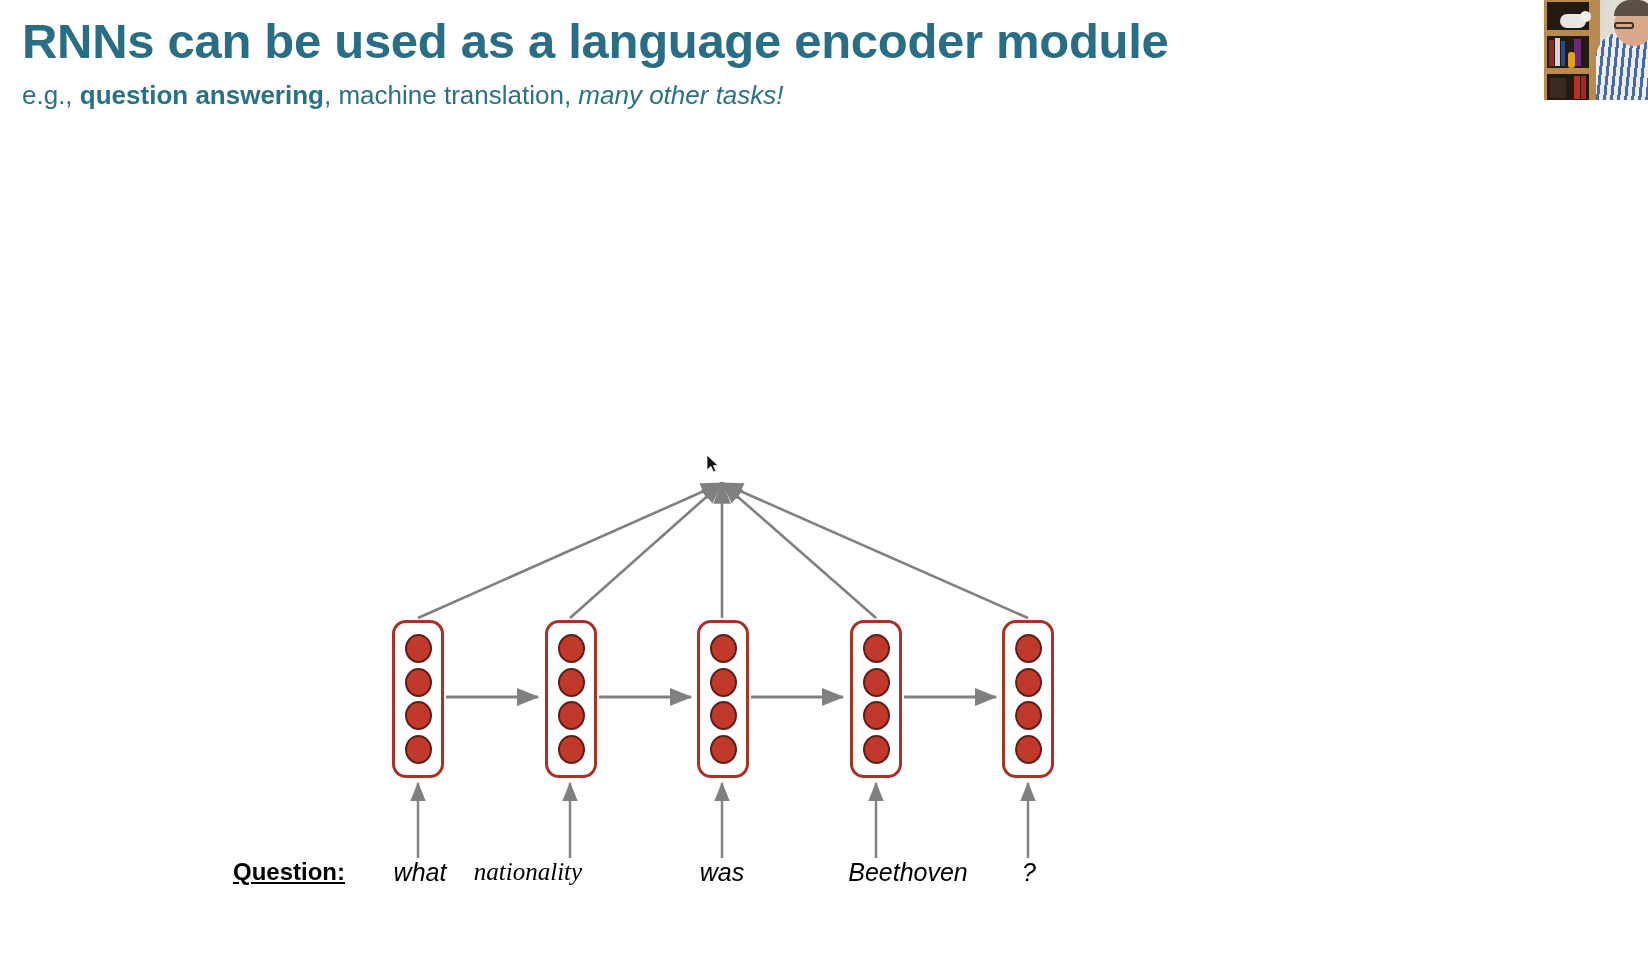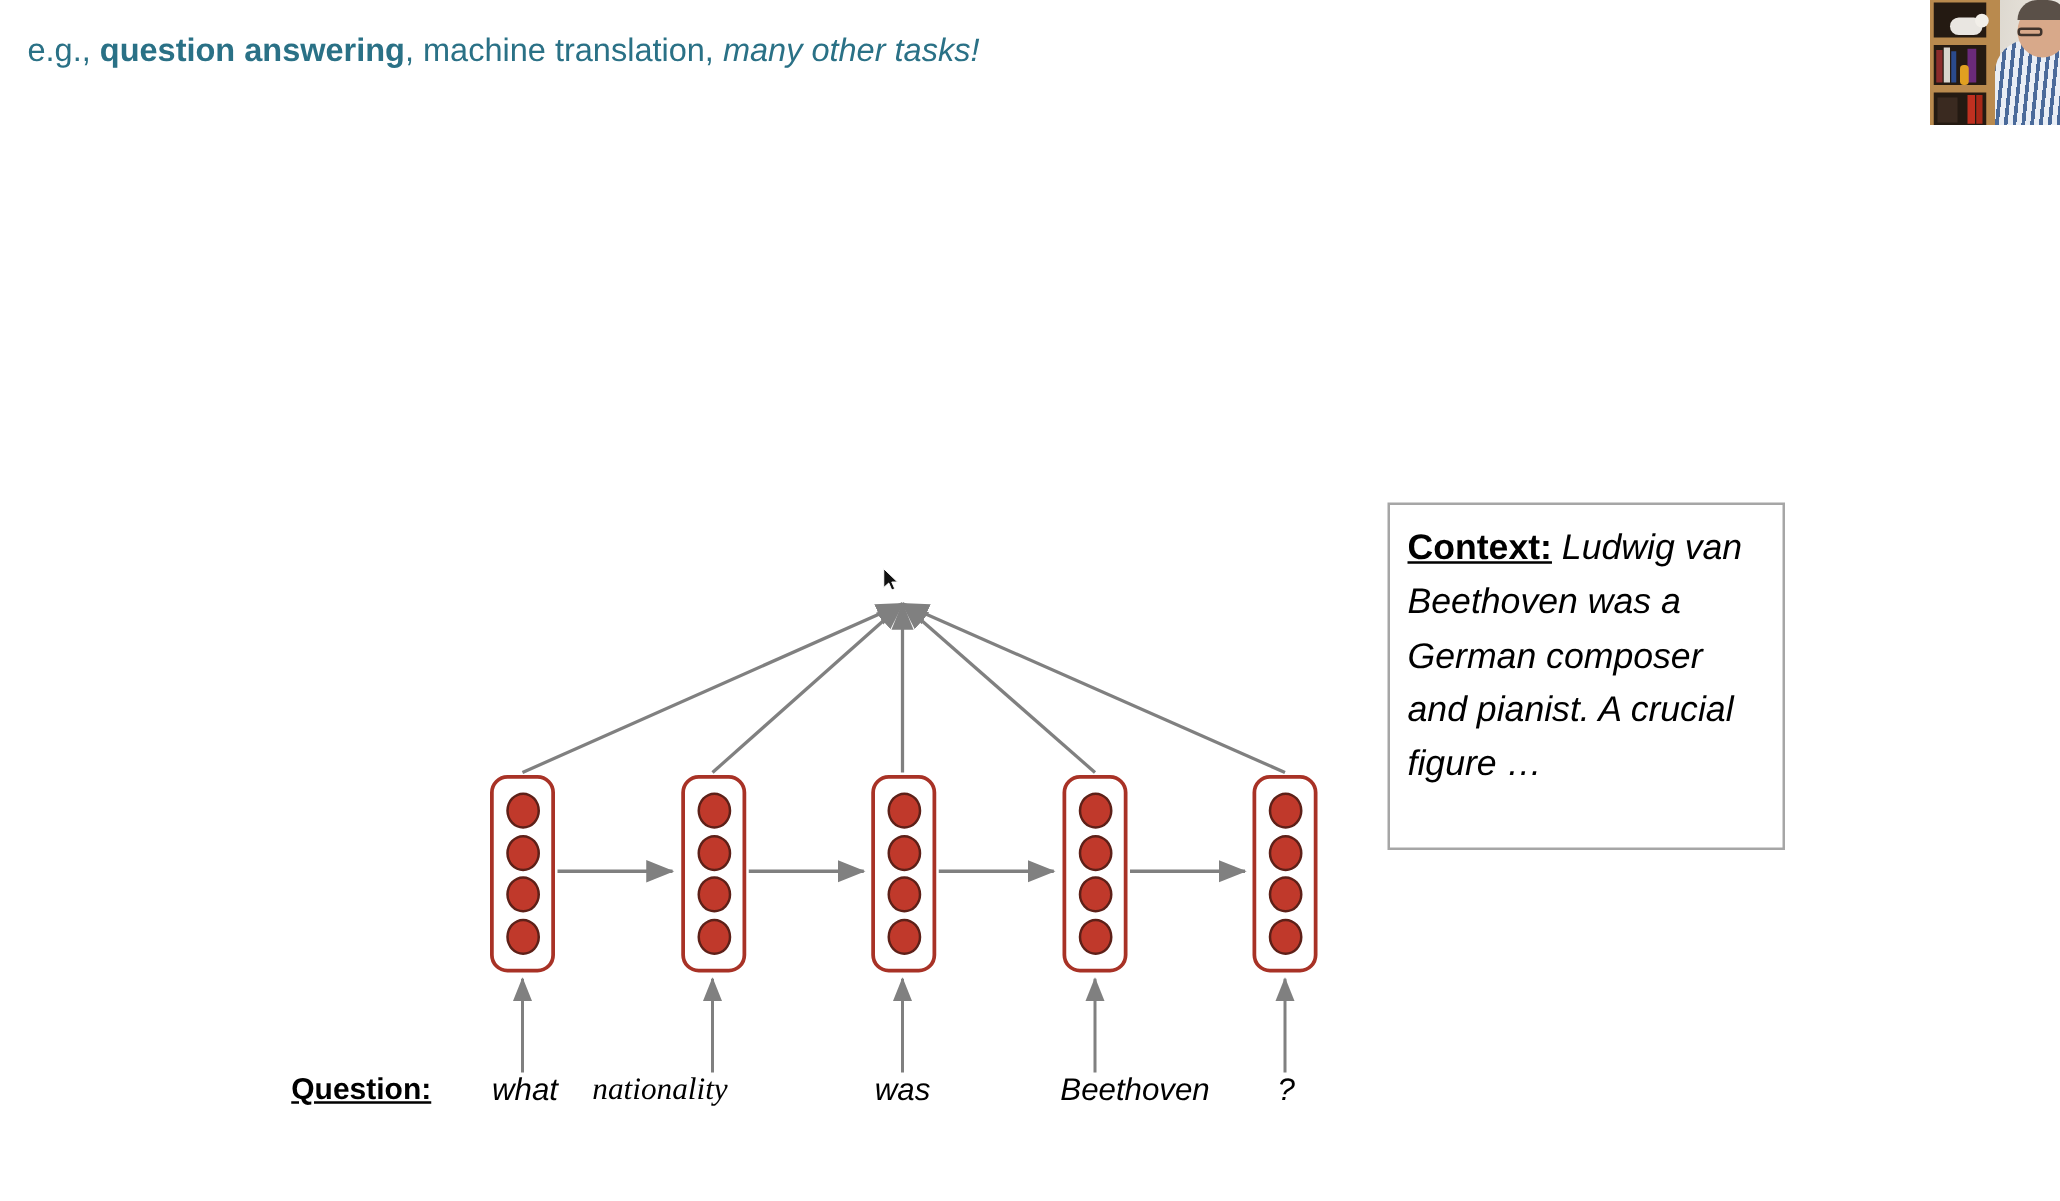--- a/index.html
+++ b/index.html
@@ -208,20 +208,21 @@
     width: 14px;
     height: 20px;
   }
 </style>
 </head>
 <body>
 
 <div id="slide">
 
   <div id="title-block">
+    <div id="slide-title">RNNs can be used as a language encoder module</div>
     <div id="slide-subtitle">
       <span>e.g., </span><span class="sub-bold">question answering</span><span>, machine translation, </span><span class="sub-italic">many other tasks!</span>
     </div>
   </div>
 
   <svg id="diagram" viewBox="0 0 1648 961">
     <defs>
       <marker id="ah" markerWidth="9" markerHeight="9" refX="7.5" refY="3.2" orient="auto" markerUnits="strokeWidth">
         <path d="M0,0 L8,3.2 L0,6.4 z" fill="#808080"></path>
       </marker>
@@ -290,25 +291,20 @@
   <div id="words-layer">
       <div class="word-label" style="left: 420px; top: 858px;">what</div>
       <div class="word-label" style="left: 528px; top: 858px; font-family: Liberation Serif, serif;">nationality</div>
       <div class="word-label" style="left: 722px; top: 858px;">was</div>
       <div class="word-label" style="left: 880px; top: 858px; margin-left: 28px;">Beethoven</div>
       <div class="word-label" style="left: 1029px; top: 858px;">?</div>
     </div>
 
   <div id="question-label">Question:</div>
 
-  <div id="context-box">
-    <div id="context-text">
-      <span class="ctx-label">Context:</span><span> Ludwig van Beethoven was a German composer and pianist. A crucial figure …</span>
-    </div>
-  </div>
 
 
   <div id="page-number">27</div>
 
   <div id="webcam">
     <div class="wc-wall"></div>
     <div class="wc-shelf">
       <div class="wc-shelf-inner wc-s1"></div>
       <div class="wc-shelf-inner wc-s2"></div>
       <div class="wc-shelf-inner wc-s3"></div>

